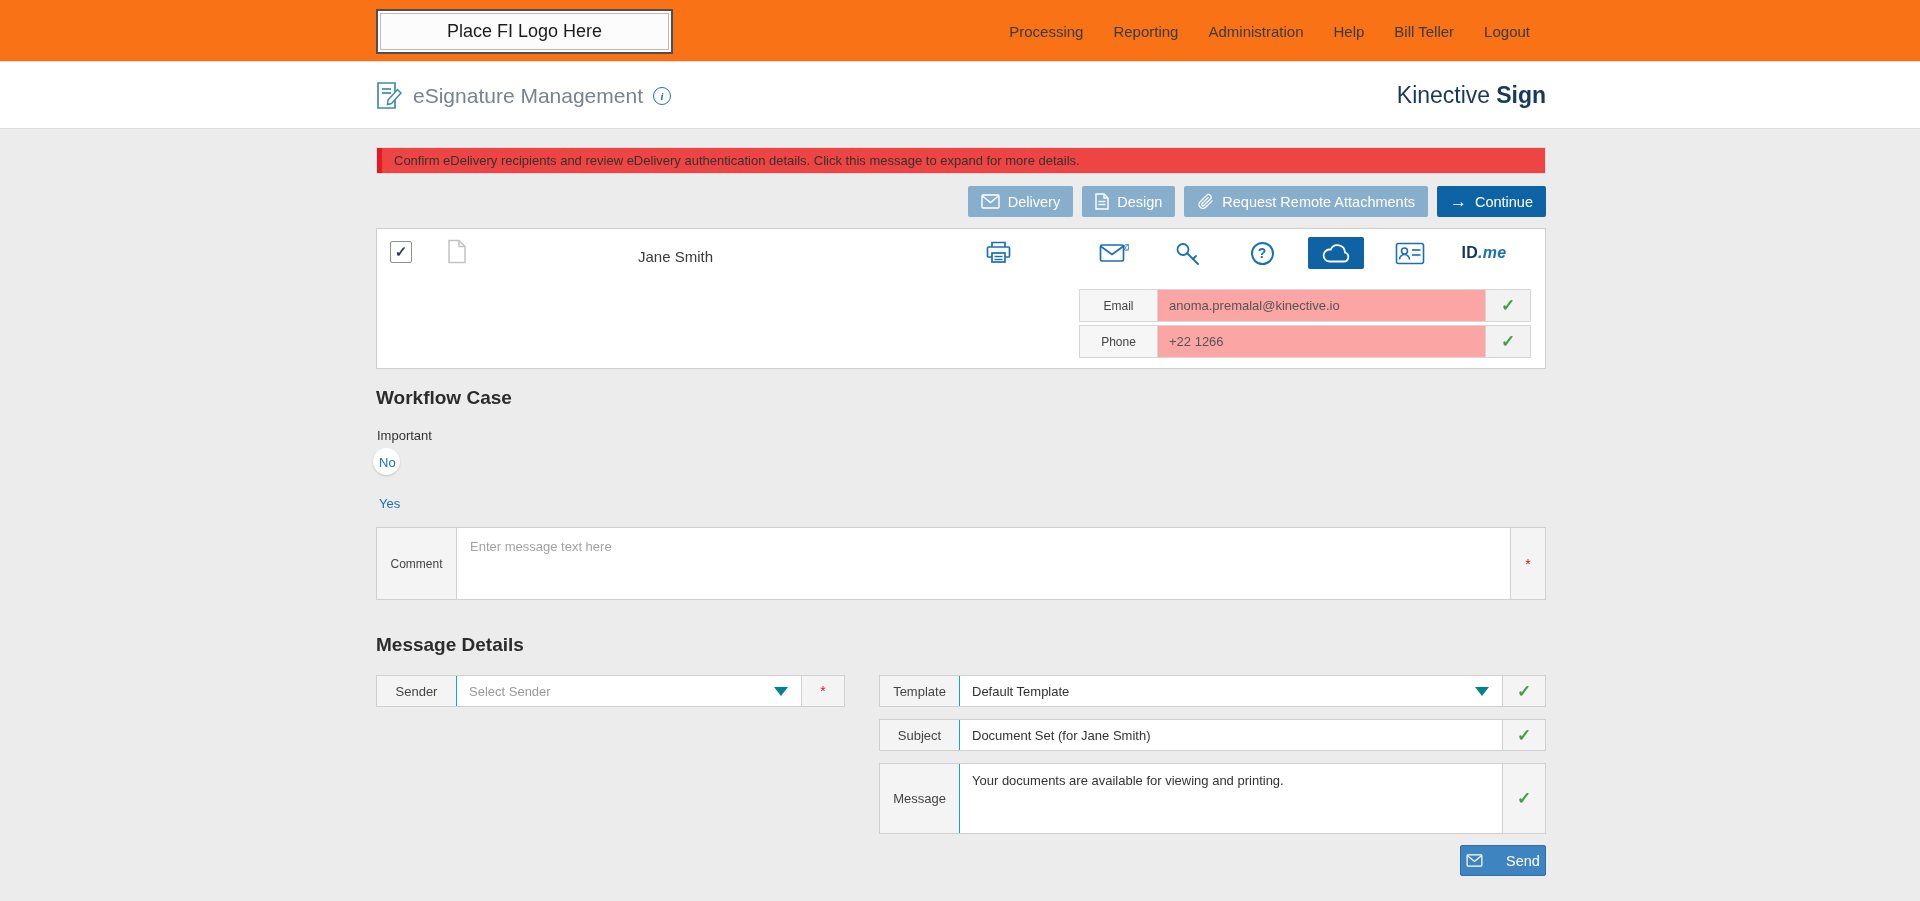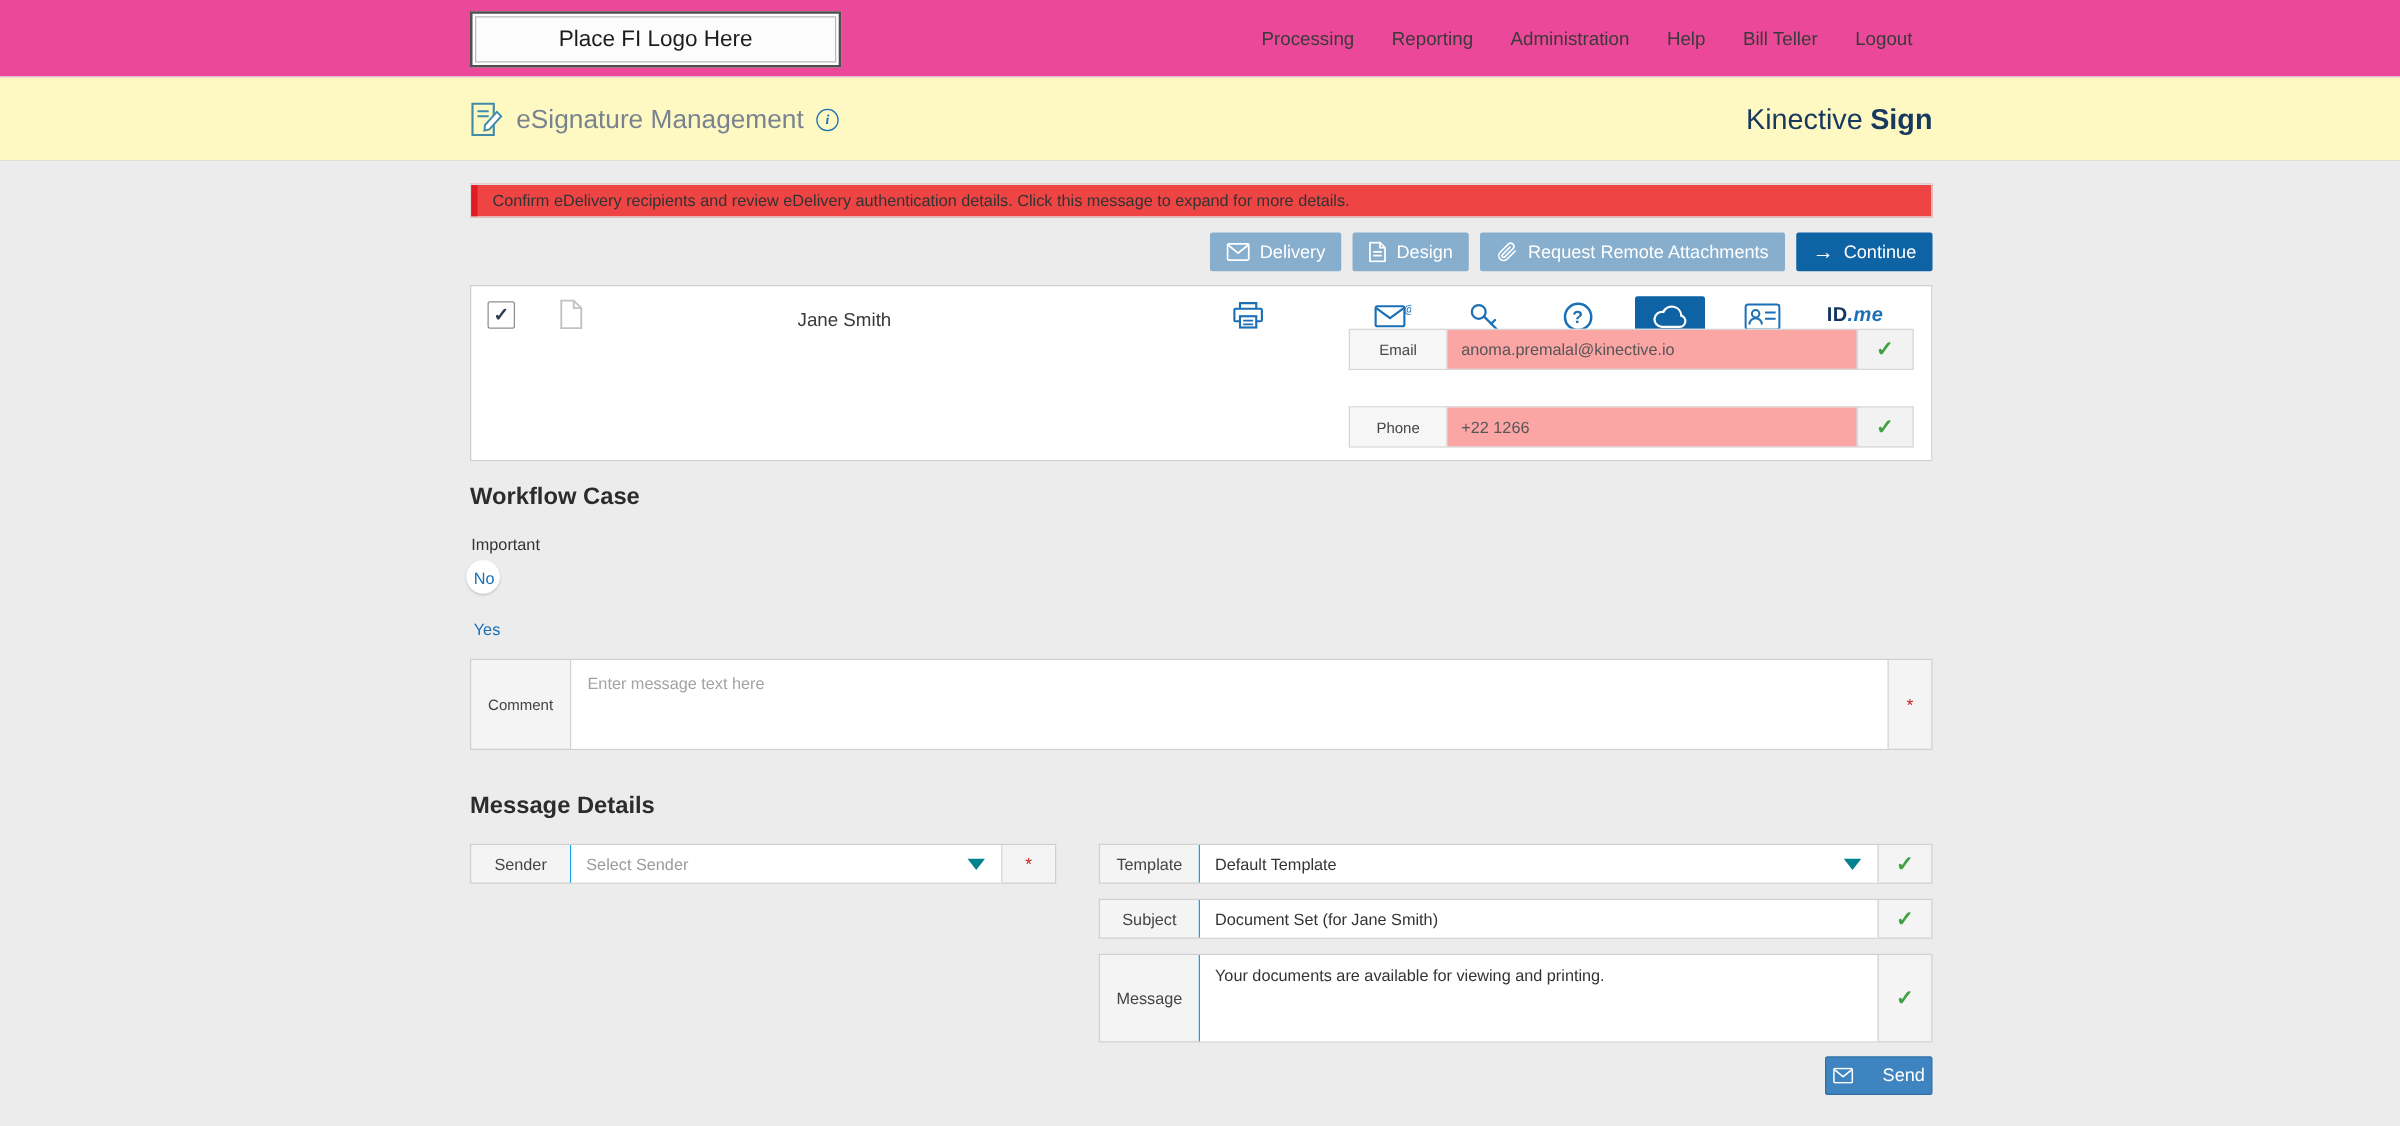--- a/index.html
+++ b/index.html
@@ -1,28 +1,28 @@
 <!DOCTYPE html>
 <html><head>
 <meta charset="utf-8">
 <style>
   * { margin:0; padding:0; box-sizing:border-box; }
   body { font-family:"Liberation Sans", sans-serif; background:#fff; }
   .page { position:relative; width:1920px; height:901px; background:#ececec; overflow:hidden; }
 
   
-  .topbar { position:absolute; top:0; left:0; width:100%; height:62px; background:#ec4899; border-bottom:1px solid #e2e2e2;text-align:center; }
+  .topbar { position:absolute; top:0; left:0; width:100%; height:62px; background:#f97316; border-bottom:1px solid #e2e2e2;text-align:center; }
   .logo-box { position:absolute; left:376px; top:9px; width:297px; height:45px; background:#fcfcfc;
     border:2px solid #4f4f4f; box-shadow: inset 0 0 0 2px #fff, inset 0 0 0 3px #b9b9b9;
     display:flex; align-items:center; justify-content:center; font-size:18px; color:#1c1c1c; }
   .topnav { position:absolute; right:390px; top:0; height:62px; display:flex; align-items:center; gap:30px; }
   .nav-item { font-size:15px; color:#3a3a3a; text-decoration:none; cursor:pointer; }
 
   
-  .appbar { position:absolute; top:62px; left:0; width:100%; height:67px; background:#fef9c3; border-bottom:1px solid #ddd; }
+  .appbar { position:absolute; top:62px; left:0; width:100%; height:67px; background:#ffffff; border-bottom:1px solid #ddd; }
   .app-title-wrap { position:absolute; left:376px; top:0; height:67px; display:flex; align-items:center; gap:10px; }
   .app-title { font-size:21px; color:#78838f; }
   .info-icon { width:18px; height:18px; border:1px solid #1a73b7; border-radius:50%; color:#1a73b7;
     font-size:11px; font-style:italic; font-weight:bold; display:flex; align-items:center; justify-content:center;
     font-family:"Liberation Serif", serif; cursor:pointer; }
   .brand { position:absolute; right:374px; top:0; height:67px; display:flex; align-items:center; font-size:23px; color:#16395d; }
   .brand b { font-weight:700; margin-left:6px; }
 
   
   .alert { position:absolute; left:376px; top:147px; width:1170px; height:27px; background:#ef4444; border:1px solid #dcdcdc;
@@ -47,21 +47,21 @@
   .recipient-name { position:absolute; left:261px; top:19px; font-size:15px; color:#3a3a3a; }
   .printer-icon { position:absolute; left:608px; top:11px; cursor:pointer; }
   .auth-icons { position:absolute; left:700px; top:8px; display:flex; align-items:center; }
   .auth-item { width:74px; height:32px; display:flex; align-items:center; justify-content:center; cursor:pointer; }
   .auth-item.selected { width:56px; background:#0e63a4; border-radius:2px; margin:0 9px; }
   .qmark { width:23px; height:23px; border:2px solid #1a6fb5; border-radius:50%; color:#1a6fb5; font-weight:bold;
     font-size:14px; display:flex; align-items:center; justify-content:center; }
   .idme { font-size:16px; font-weight:800; color:#12355e; letter-spacing:.3px; }
   .idme i { color:#1a6fb5; font-weight:700; }
   .contact-row { position:absolute; left:702px; width:452px; height:33px; display:flex; background:#f2f2f2; border:1px solid #d6d6d6; }
-  .contact-row.email { top:34px; }
+  .contact-row.email { top:60px; }
   .contact-row.phone { top:96px; }
   .contact-label { width:78px; display:flex; align-items:center; justify-content:center; font-size:12px; color:#444;
     background:#f6f6f6; border-right:1px solid #d6d6d6; }
   .contact-input { flex:1; border:none; border-right:1px solid #d6d6d6; padding:0 11px; font-size:13px; color:#555;
     font-family:inherit; background:#fca5a5; outline:none; }
   .check-cell { width:44px; display:flex; align-items:center; justify-content:center; }
   .check { color:#3fa142; font-size:17px; font-weight:bold; }
 
   
   .section-heading { position:absolute; left:376px; font-size:19px; font-weight:600; color:#2c2c2c; }

